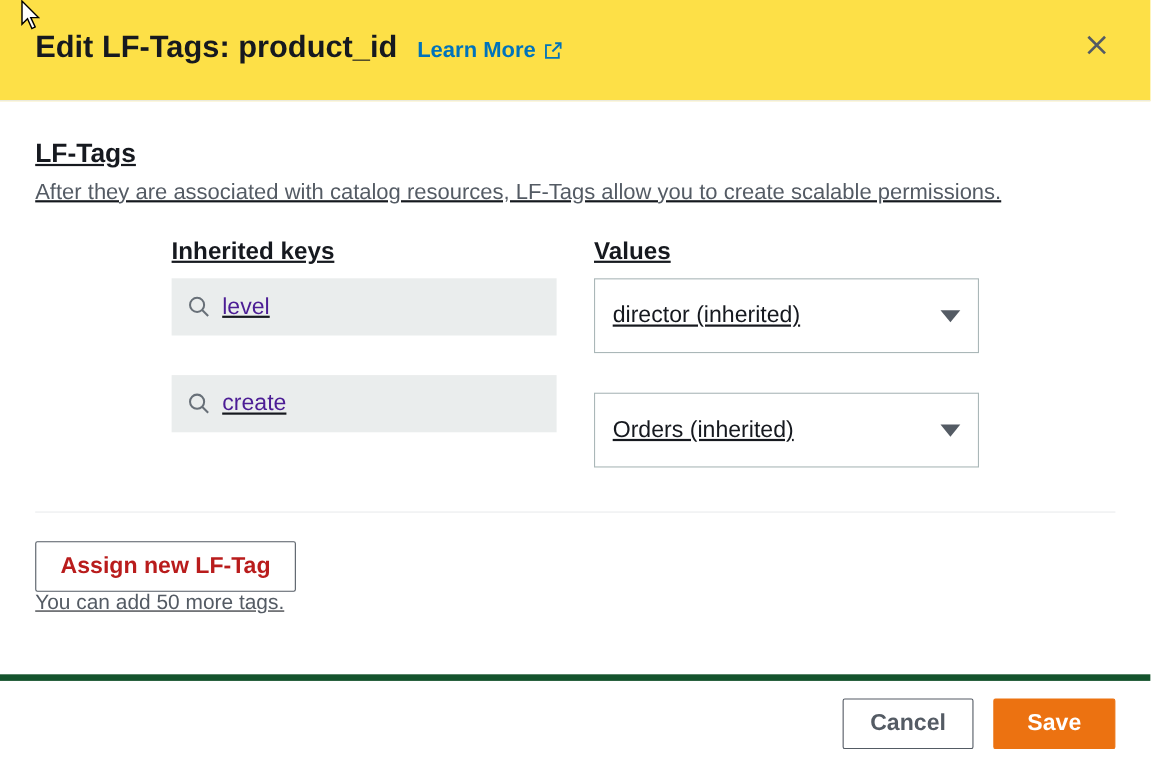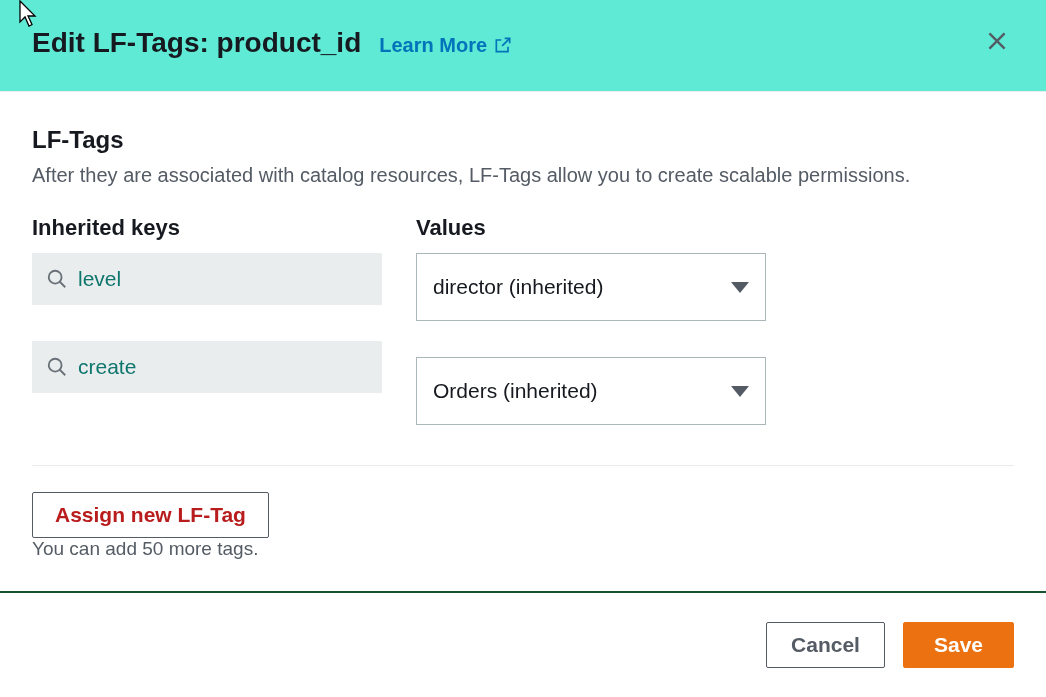--- a/index.html
+++ b/index.html
@@ -18,21 +18,21 @@
     left: 18px;
     pointer-events: none;
     z-index: 100;
   }
   .header {
     display: flex;
     align-items: center;
     justify-content: space-between;
     padding: 24px 32px 30px 32px;
     border-bottom: 1px solid #e9ebed;
-    background: #5eead4;
+    background: #fde047;
   }
   .header-left {
     display: flex;
     align-items: baseline;
     gap: 18px;
   }
   .header-title {
     font-size: 28px;
     font-weight: 700;
     color: #16191f;
@@ -56,34 +56,36 @@
   .close-btn {
     background: none;
     border: none;
     cursor: pointer;
     padding: 4px;
     color: #545b64;
   }
   .close-btn svg { width: 26px; height: 26px; stroke: #545b64; stroke-width: 2.2; fill:none; }
   .content {
     padding: 34px 32px 20px 32px;
+    text-decoration: underline;
   }
   .section-title {
     font-size: 24px;
     font-weight: 700;
     margin-bottom: 10px;
   }
   .section-desc {
     font-size: 20px;
     color: #545b64;
     margin-bottom: 28px;
   }
   .columns {
     display: flex;
     gap: 34px;
+    justify-content: center;
   }
   .col-keys { width: 350px; }
   .col-values { width: 350px; }
   .col-header {
     font-size: 22px;
     font-weight: 700;
     margin-bottom: 12px;
   }
   .key-field {
     display: flex;
@@ -94,21 +96,21 @@
     gap: 10px;
     margin-bottom: 36px;
   }
   .key-field:last-child { margin-bottom: 0; }
   .key-field .search-icon {
     width: 22px; height: 22px; stroke:#687078; fill:none; stroke-width:2;
     flex-shrink:0;
   }
   .key-field span {
     font-size: 21px;
-    color: #0f766e;
+    color: #4c1d95;
   }
   .value-select {
     display: flex;
     align-items: center;
     justify-content: space-between;
     border: 1px solid #aab7b8;
     height: 68px;
     padding: 0 16px;
     background: #fff;
     margin-bottom: 36px;
@@ -141,22 +143,22 @@
   }
   .hint {
     font-size: 19px;
     color: #545b64;
   }
   .footer {
     position: absolute;
     bottom: 0;
     left: 0;
     right: 0;
-    border-top: 2px solid #14532d;
-    padding: 29px 32px;
+    border-top: 6px solid #14532d;
+    padding: 16px 32px;
     display: flex;
     justify-content: flex-end;
     gap: 18px;
     background:#fff;
   }
   .btn-cancel {
     font-size: 21px;
     font-weight: 700;
     color: #545b64;
     background: #fff;

